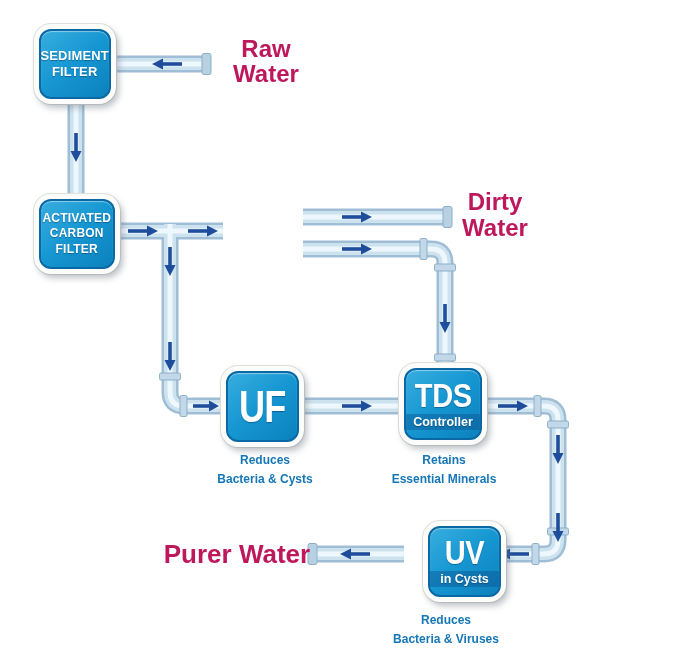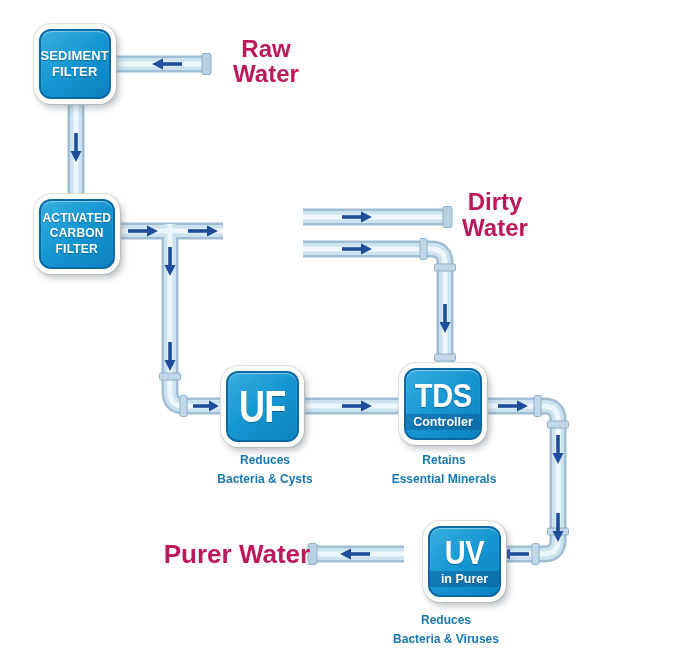--- a/index.html
+++ b/index.html
@@ -213,21 +213,21 @@
   <div class="node" style="left:399px; top:363px; width:88px; height:82px;">
     <div class="node-inner">
       <span class="lbl-med">TDS</span>
       <span class="lbl-sub">Controller</span>
     </div>
   </div>
 
   <div class="node" style="left:423px; top:521px; width:83px; height:81px;">
     <div class="node-inner">
       <span class="lbl-med">UV</span>
-      <span class="lbl-sub">in Purer</span>
+      <span class="lbl-sub">in Cysts</span>
     </div>
   </div>
 
   <div class="flow-label" style="left:220px; top:36px; width:92px; font-size:24px; line-height:25px;">Raw
 Water</div>
   <div class="flow-label" style="left:448px; top:189px; width:94px; font-size:24px; line-height:26px;">Dirty
 Water</div>
   <div class="flow-label" style="left:156px; top:541px; width:162px; font-size:26px; line-height:27px;">Purer Water</div>
 
   <div class="caption" style="left:190px; top:451px; width:150px;">Reduces

